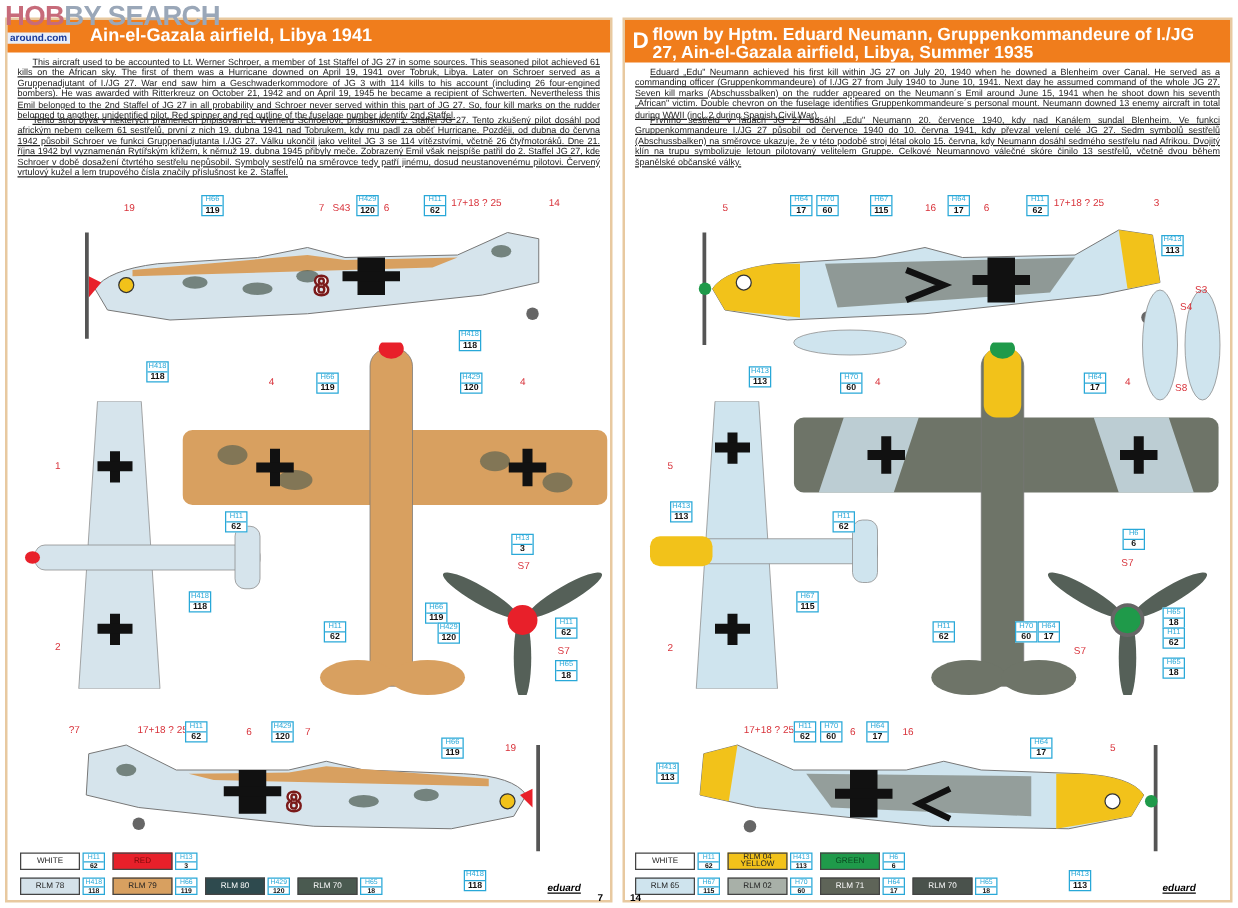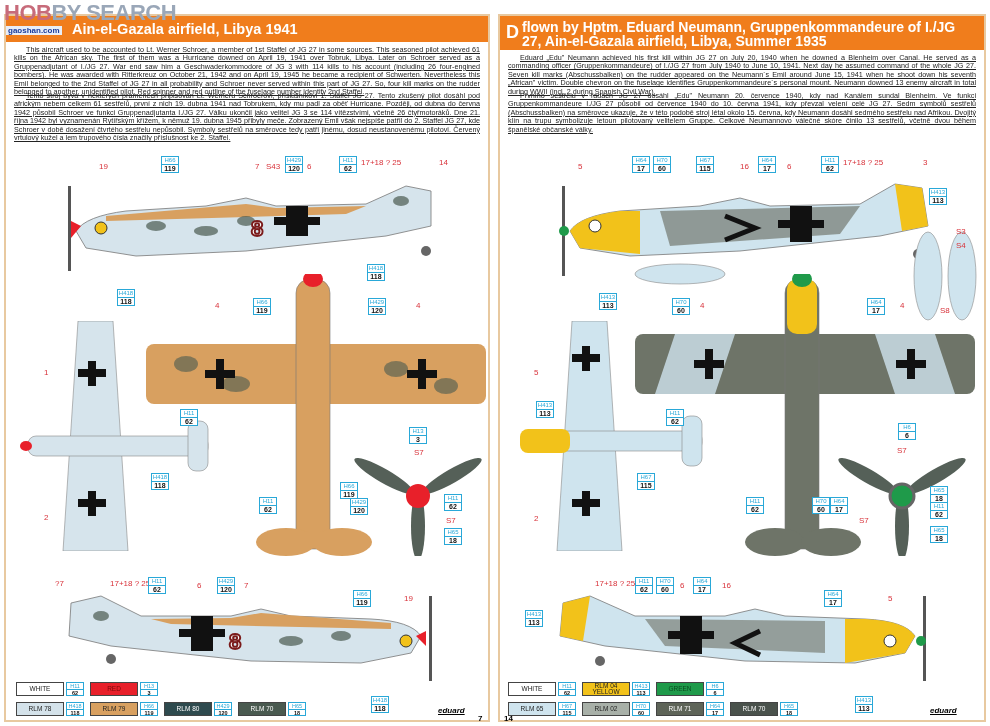--- a/index.html
+++ b/index.html
@@ -29,21 +29,21 @@
   .swatch-code .n { color: #111; font-weight: bold; }
   .pair { display: flex; gap: 2px; }
   .pagenum { position: absolute; font-size: 8px; font-weight: bold; }
   .brand { position: absolute; font-size: 8px; font-weight: bold; text-decoration: underline; font-style: italic; }
 </style>
 </head>
 <body>
 
 <div class="logo">
   <div class="logo-top"><span>HOB</span><span style="color:#9aa7b8">BY SEARCH</span></div>
-  <div class="logo-sub">gaoshan.com</div>
+  <div class="logo-sub">around.com</div>
 </div>
 
 <div class="page left">
   <div class="header-band">
     <span>Ain-el-Gazala airfield, Libya 1941</span>
   </div>
   <p class="desc" style="top:30px">This aircraft used to be accounted to Lt. Werner Schroer, a member of 1st Staffel of JG 27 in some sources. This seasoned pilot achieved 61 kills on the African sky. The first of them was a Hurricane downed on April 19, 1941 over Tobruk, Libya. Later on Schroer served as a Gruppenadjutant of I./JG 27. War end saw him a Geschwaderkommodore of JG 3 with 114 kills to his account (including 26 four-engined bombers). He was awarded with Ritterkreuz on October 21, 1942 and on April 19, 1945 he became a recipient of Schwerten. Nevertheless this Emil belonged to the 2nd Staffel of JG 27 in all probability and Schroer never served within this part of JG 27. So, four kill marks on the rudder belonged to another, unidentified pilot. Red spinner and red outline of the fuselage number identify 2nd Staffel.</p>
   <p class="desc" style="top:76px">Tento stroj bývá v některých pramenech připisován Lt. Werneru Schroerovi, příslušníkovi 1. Staffel JG 27. Tento zkušený pilot dosáhl pod africkým nebem celkem 61 sestřelů, první z nich 19. dubna 1941 nad Tobrukem, kdy mu padl za oběť Hurricane. Později, od dubna do června 1942 působil Schroer ve funkci Gruppenadjutanta I./JG 27. Válku ukončil jako velitel JG 3 se 114 vítězstvími, včetně 26 čtyřmotoráků. Dne 21. října 1942 byl vyznamenán Rytířským křížem, k němuž 19. dubna 1945 přibyly meče. Zobrazený Emil však nejspíše patřil do 2. Staffel JG 27, kde Schroer v době dosažení čtvrtého sestřelu nepůsobil. Symboly sestřelů na směrovce tedy patří jinému, dosud neustanovenému pilotovi. Červený vrtulový kužel a lem trupového čísla značily příslušnost ke 2. Staffel.</p>
 
   <svg class="aircraft" style="left:40px; top:160px" width="400" height="100" viewBox="0 0 400 100">
@@ -309,21 +309,21 @@
   <div class="callout" style="left:99px; top:277px">
       <div class="code">H413</div>
       <div class="num">113</div>
     </div>
 
   <svg class="aircraft" style="left:410px; top:215px" width="70" height="90" viewBox="0 0 70 90">
     <ellipse cx="18" cy="45" rx="14" ry="44" fill="#cfe4ee" stroke="#888" stroke-width="0.6"></ellipse>
     <ellipse cx="52" cy="45" rx="14" ry="44" fill="#cfe4ee" stroke="#888" stroke-width="0.6"></ellipse>
   </svg>
   <div class="redlabel" style="left:456px; top:211px">S3</div>
-  <div class="redlabel" style="left:456px; top:225px">S4</div>
+  <div class="redlabel" style="left:444px; top:225px">S4</div>
   <div class="redlabel" style="left:440px; top:290px">S8</div>
 
   <svg class="aircraft" style="left:135px; top:258px" width="340" height="290" viewBox="0 0 340 290">
     <rect x="0" y="60" width="340" height="60" rx="8" fill="#6e7468"></rect>
     <path d="M40 60 L100 60 L80 120 L20 120 Z" fill="#cfe4ee" opacity="0.8"></path>
     <path d="M240 60 L300 60 L320 120 L260 120 Z" fill="#cfe4ee" opacity="0.8"></path>
     <rect x="150" y="5" width="34" height="270" rx="14" fill="#6e7468" stroke="#777" stroke-width="0.6"></rect>
     <rect x="152" y="5" width="30" height="55" rx="10" fill="#f2c21a"></rect>
     <ellipse cx="167" cy="5" rx="10" ry="8" fill="#1f9a4a"></ellipse>
     <rect x="70" y="75" width="8" height="30" fill="#111"></rect>

